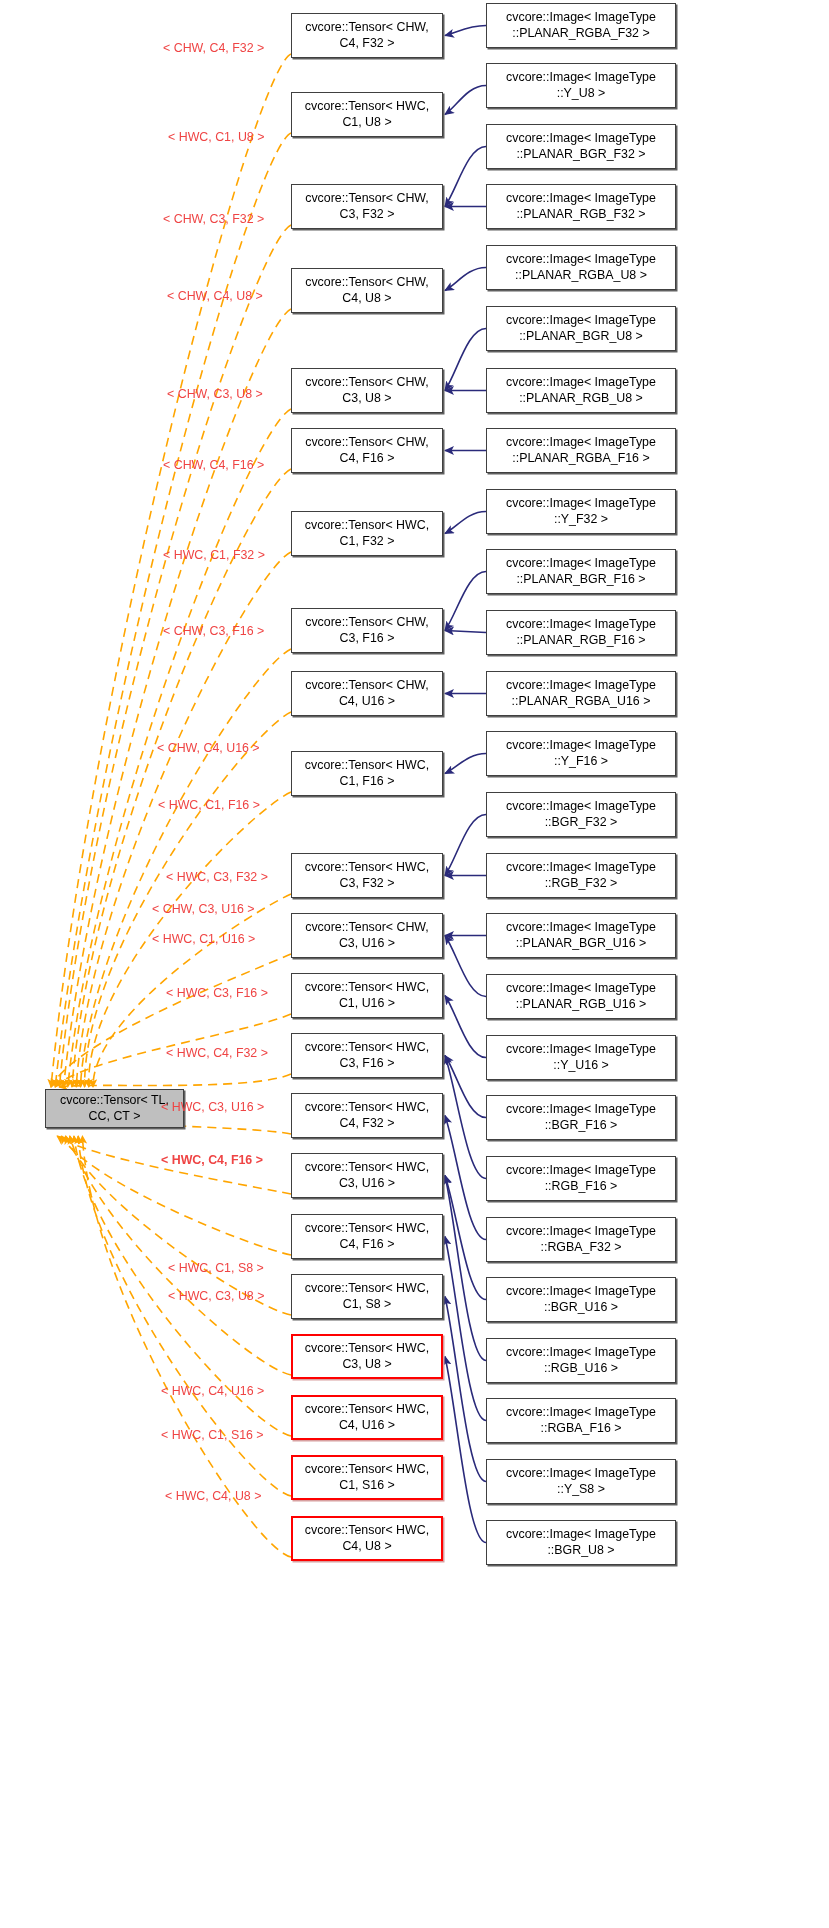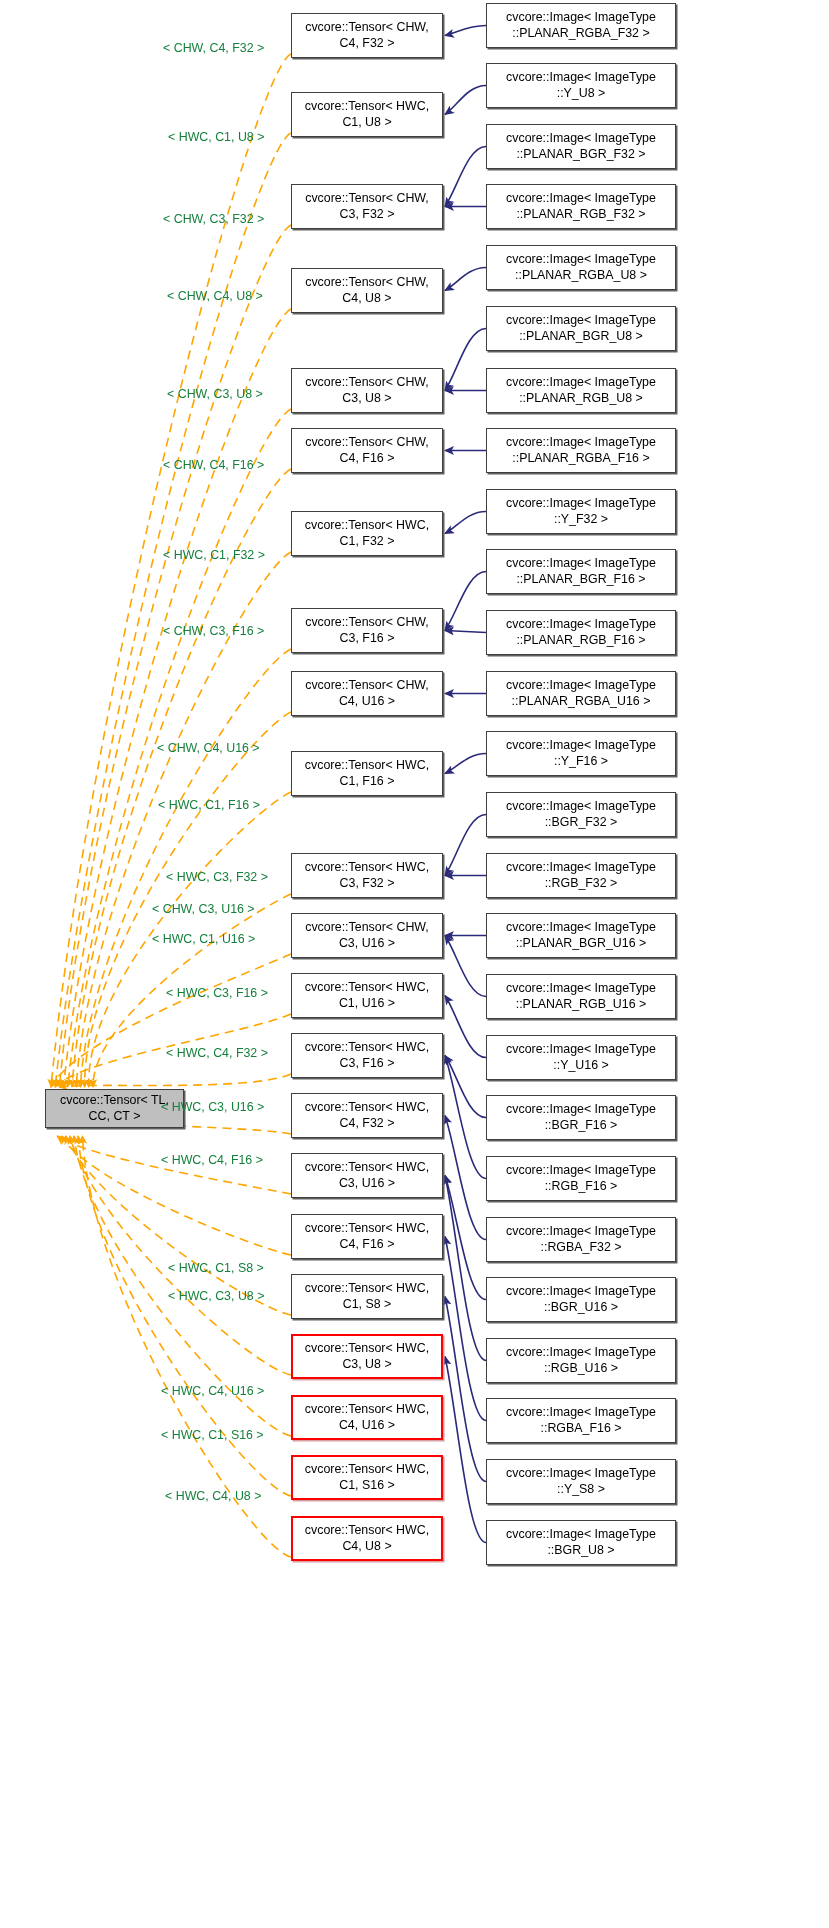--- a/index.html
+++ b/index.html
@@ -46,21 +46,21 @@
     border: 1px solid #404040;
   }
   .node.hilite {
     border: 2px solid #ff0000;
     box-shadow: 1.5px 1.5px 0 0 #d8a0a0;
   }
   .edge-label {
     position: absolute;
     font-size: 12.4px;
     line-height: 14px;
-    color: #15803d;
+    color: #ef4444;
     white-space: nowrap;
     background: transparent;
   }
 </style>
 </head>
 <body>
 
 <div id="diagram">
   <svg id="edge-layer" viewBox="0 0 829 1928" width="829" height="1928">
     <defs>
@@ -234,20 +234,20 @@
       <div class="edge-label" style="left: 163px; top: 548px;">&lt; HWC, C1, F32 &gt;</div>
       <div class="edge-label" style="left: 163px; top: 624px;">&lt; CHW, C3, F16 &gt;</div>
       <div class="edge-label" style="left: 157px; top: 718px; margin-top: 23px;">&lt; CHW, C4, U16 &gt;</div>
       <div class="edge-label" style="left: 158px; top: 798px;">&lt; HWC, C1, F16 &gt;</div>
       <div class="edge-label" style="left: 166px; top: 870px;">&lt; HWC, C3, F32 &gt;</div>
       <div class="edge-label" style="left: 152px; top: 902px;">&lt; CHW, C3, U16 &gt;</div>
       <div class="edge-label" style="left: 152px; top: 932px;">&lt; HWC, C1, U16 &gt;</div>
       <div class="edge-label" style="left: 166px; top: 986px;">&lt; HWC, C3, F16 &gt;</div>
       <div class="edge-label" style="left: 166px; top: 1046px;">&lt; HWC, C4, F32 &gt;</div>
       <div class="edge-label" style="left: 161px; top: 1100px;">&lt; HWC, C3, U16 &gt;</div>
-      <div class="edge-label" style="left: 161px; top: 1153px;">&lt; HWC, C4, F16 &gt;</div>
+      <div class="edge-label" style="left: 161px; top: 1153px; font-weight: bold;">&lt; HWC, C4, F16 &gt;</div>
       <div class="edge-label" style="left: 168px; top: 1218px; margin-top: 43px;">&lt; HWC, C1, S8 &gt;</div>
       <div class="edge-label" style="left: 168px; top: 1289px;">&lt; HWC, C3, U8 &gt;</div>
       <div class="edge-label" style="left: 161px; top: 1364px; margin-top: 20px;">&lt; HWC, C4, U16 &gt;</div>
       <div class="edge-label" style="left: 161px; top: 1428px;">&lt; HWC, C1, S16 &gt;</div>
       <div class="edge-label" style="left: 165px; top: 1489px;">&lt; HWC, C4, U8 &gt;</div>
     </div>
 </div>
 
 </body></html>

